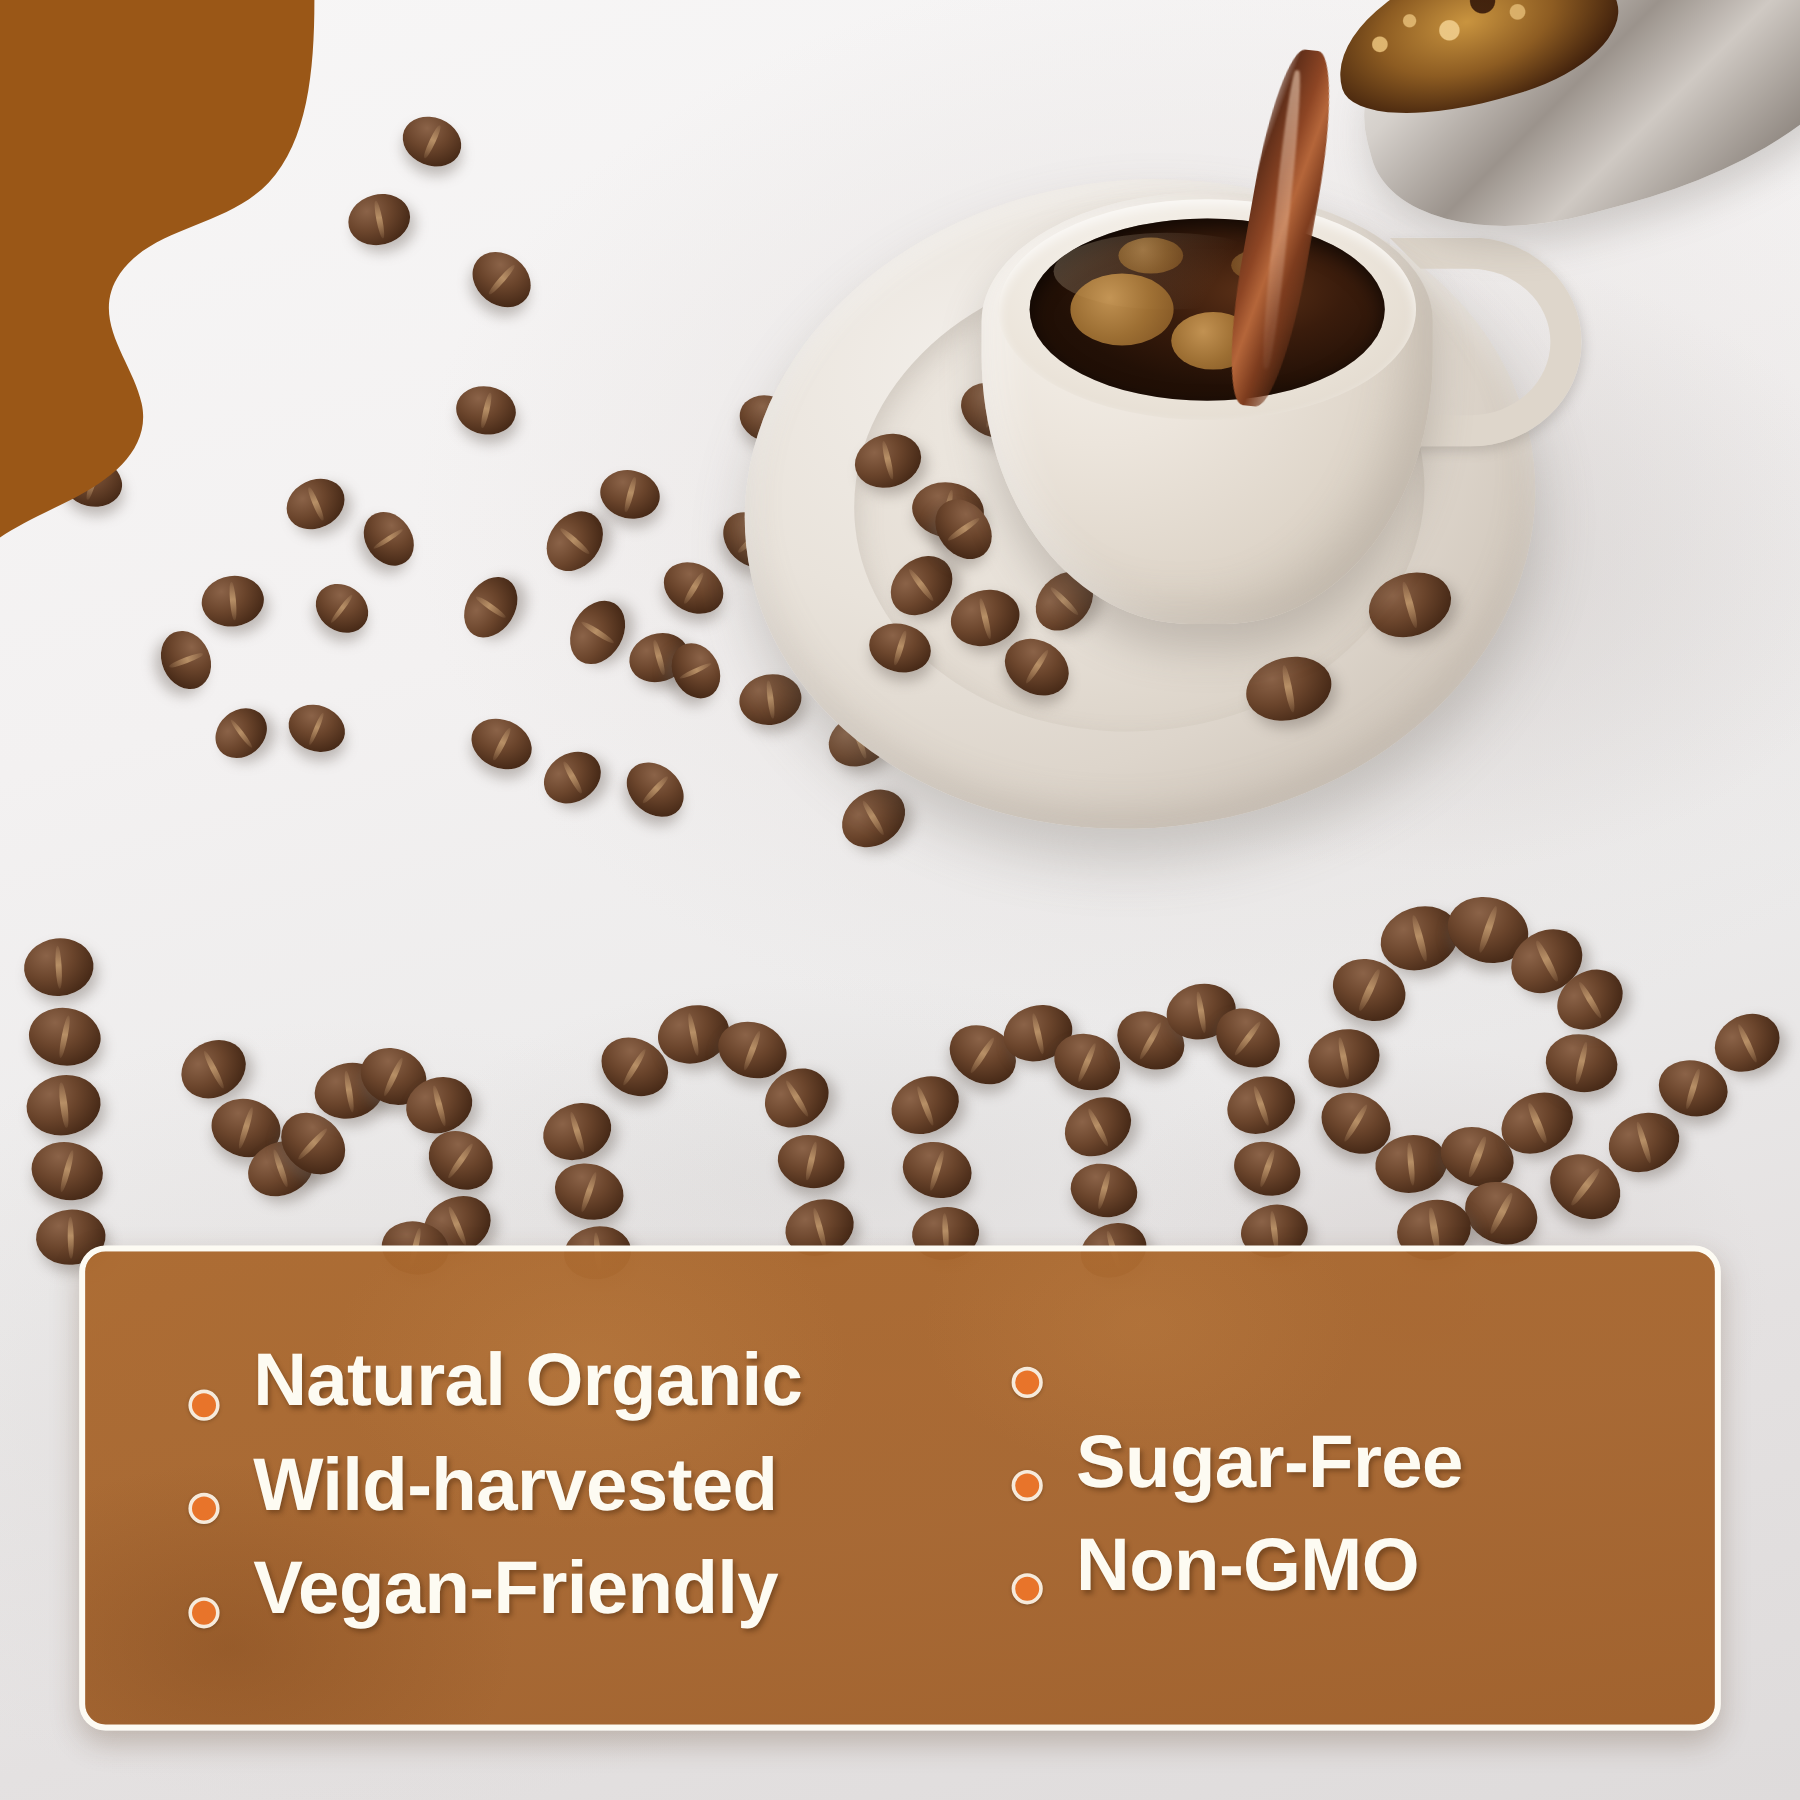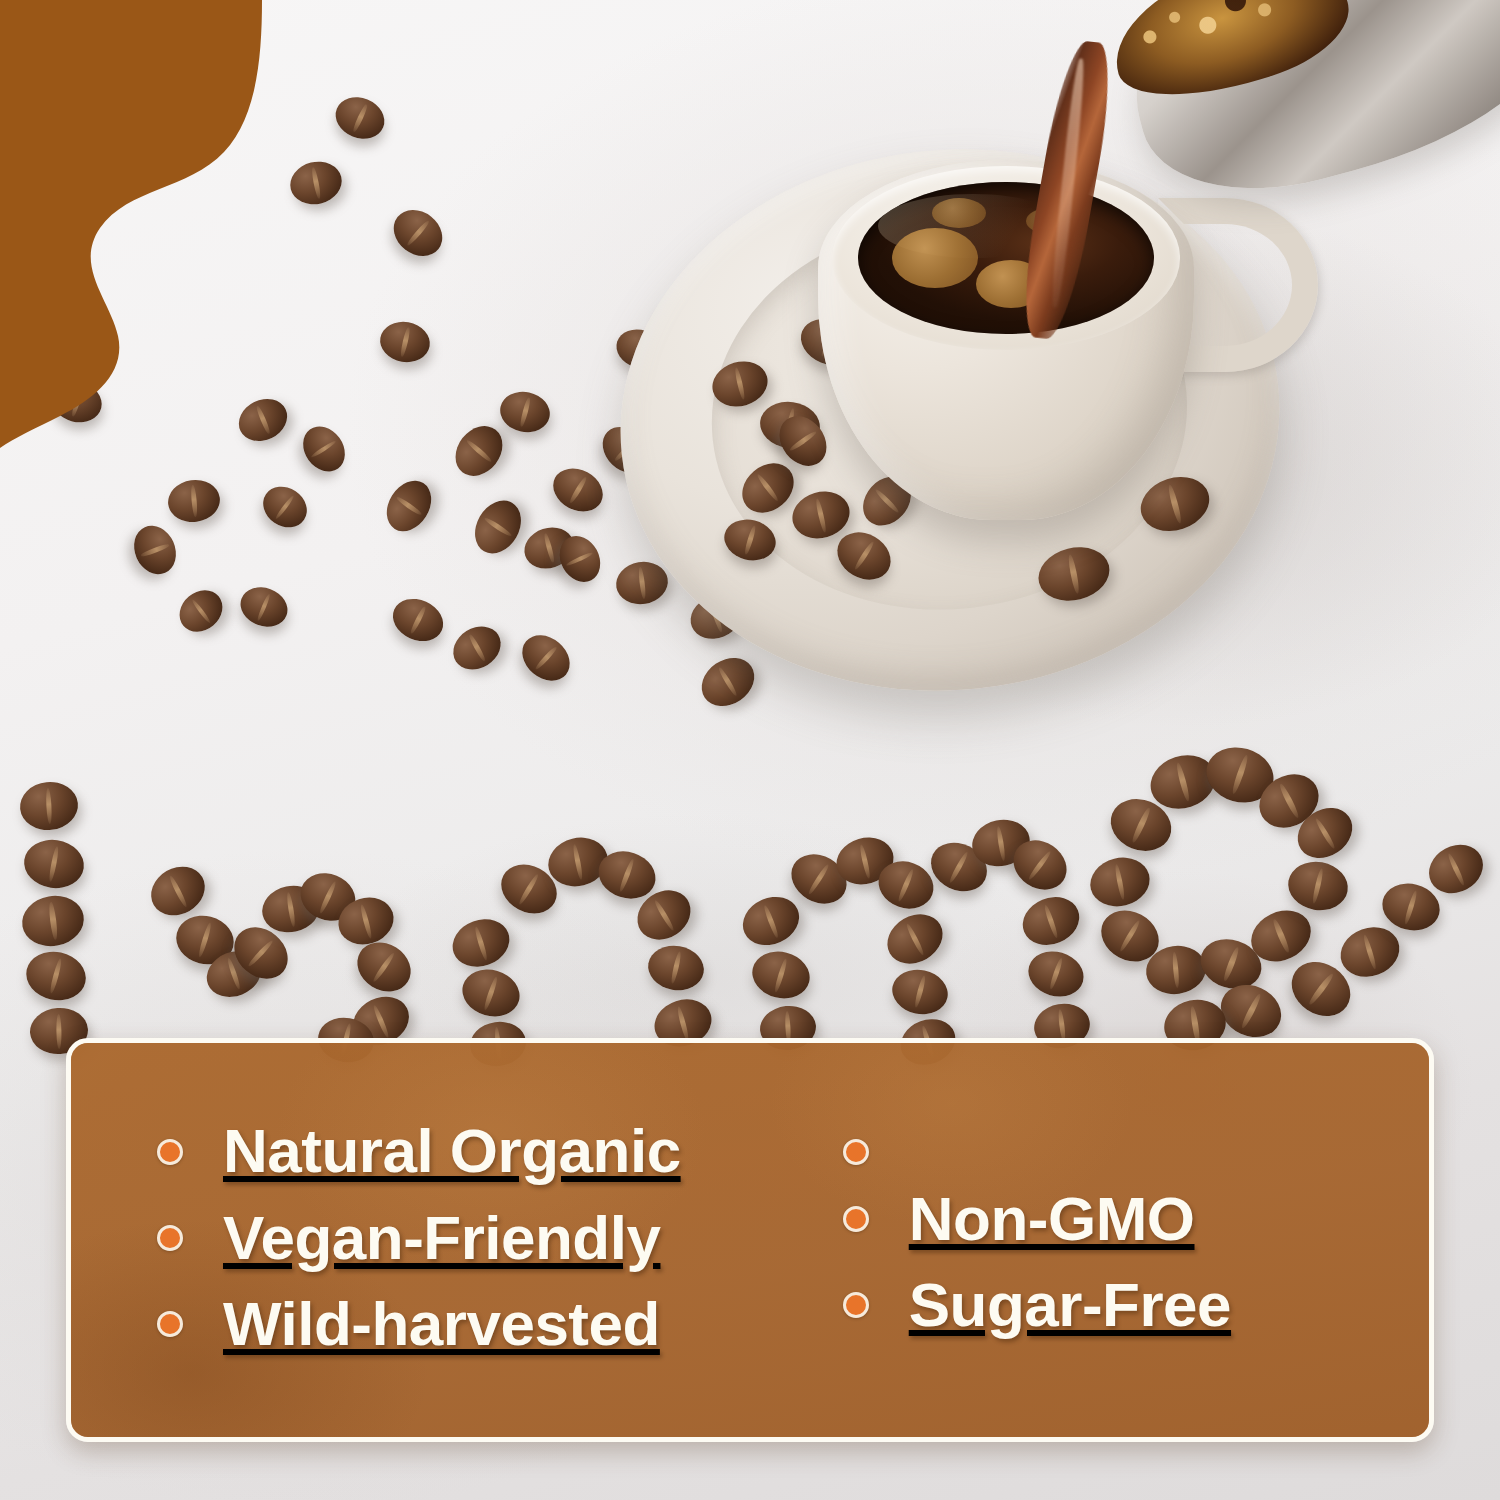--- a/index.html
+++ b/index.html
@@ -259,23 +259,22 @@
     display: flex;
     flex-direction: column;
     justify-content: center;
     gap: 22px;
   }
   .col-left  { padding-left: 86px; }
   .col-right { padding-left: 52px; }
 
   .feature {
     display: flex;
-    align-items: center;
-    gap: 40px;
-    text-decoration: underline;
+    align-items: flex-end;
+    gap: 28px;
   }
   .bullet {
     flex: 0 0 auto;
     width: 26px;
     height: 26px;
     border-radius: 50%;
     background: #e8742a;
     border: 3px solid #f6eadb;
     box-sizing: border-box;
     box-shadow: 0 1px 3px rgba(70,40,15,0.35);
@@ -435,38 +434,38 @@
     <div class="panel-tint"></div>
     <div class="panel-grid">
 
       <div class="col col-left">
         <div class="feature">
           <span class="bullet"></span>
           <span class="feature-label">Natural Organic</span>
         </div>
         <div class="feature">
           <span class="bullet"></span>
+          <span class="feature-label">Wild-harvested</span>
+        </div>
+        <div class="feature">
+          <span class="bullet"></span>
           <span class="feature-label">Vegan-Friendly</span>
         </div>
-        <div class="feature">
-          <span class="bullet"></span>
-          <span class="feature-label">Wild-harvested</span>
-        </div>
       </div>
 
       <div class="col col-right">
         <div class="feature">
           <span class="bullet"></span>
         </div>
         <div class="feature">
           <span class="bullet"></span>
+          <span class="feature-label">Sugar-Free</span>
+        </div>
+        <div class="feature">
+          <span class="bullet"></span>
           <span class="feature-label">Non-GMO</span>
-        </div>
-        <div class="feature">
-          <span class="bullet"></span>
-          <span class="feature-label">Sugar-Free</span>
         </div>
       </div>
 
     </div>
   </div>
 
 </div>
 
 </body></html>

